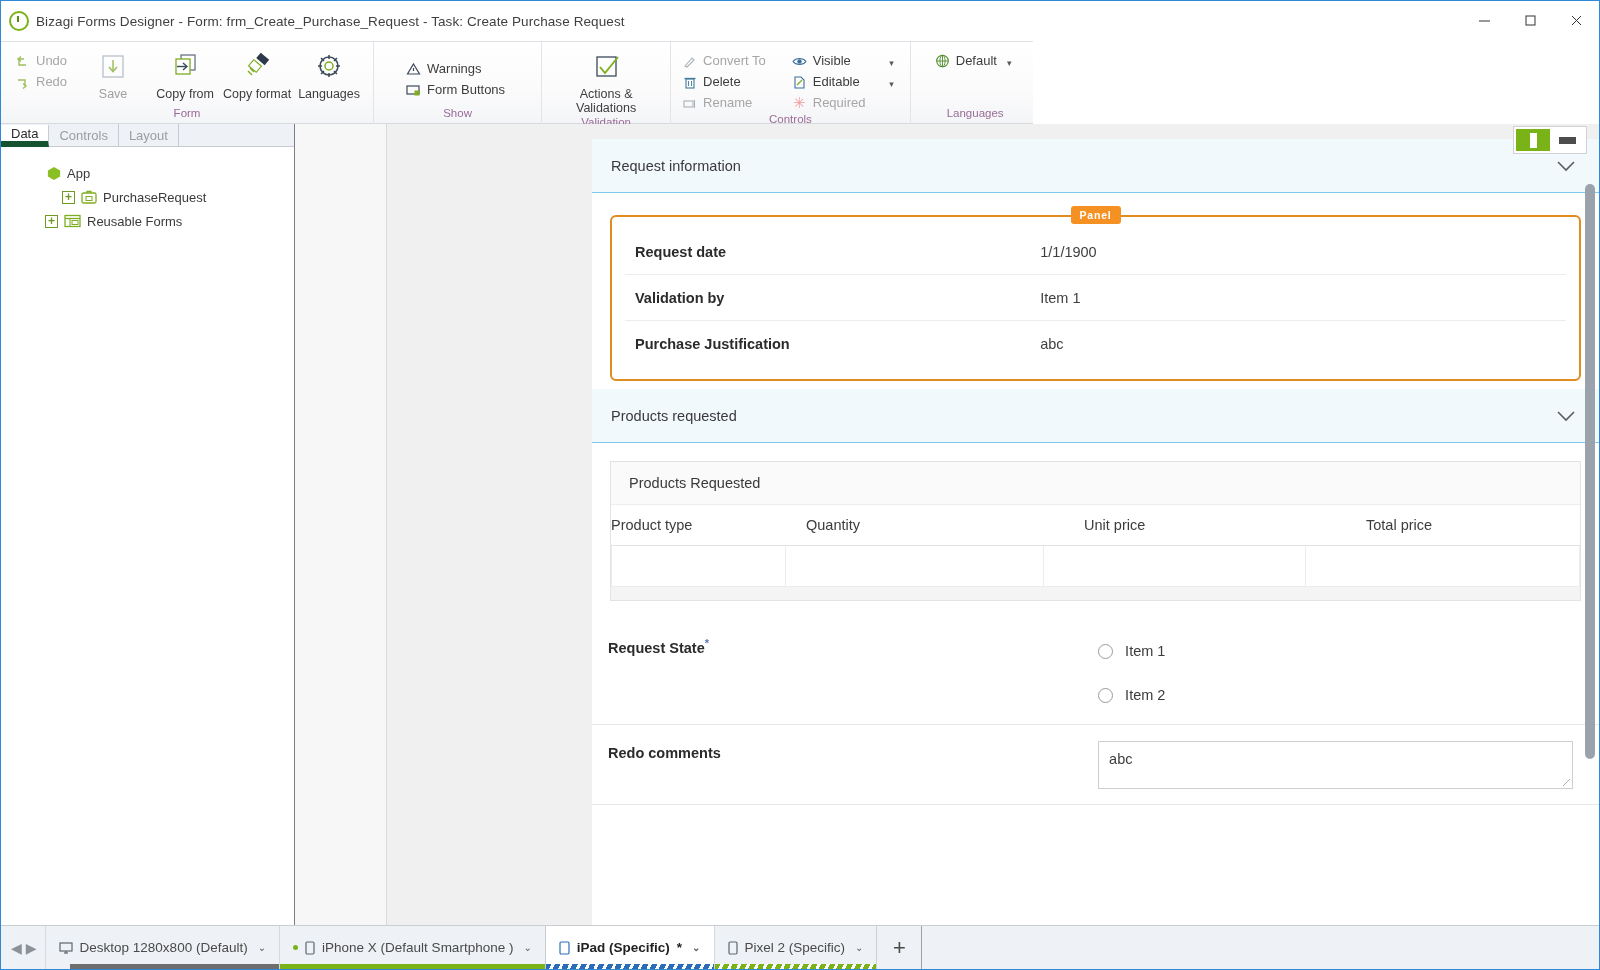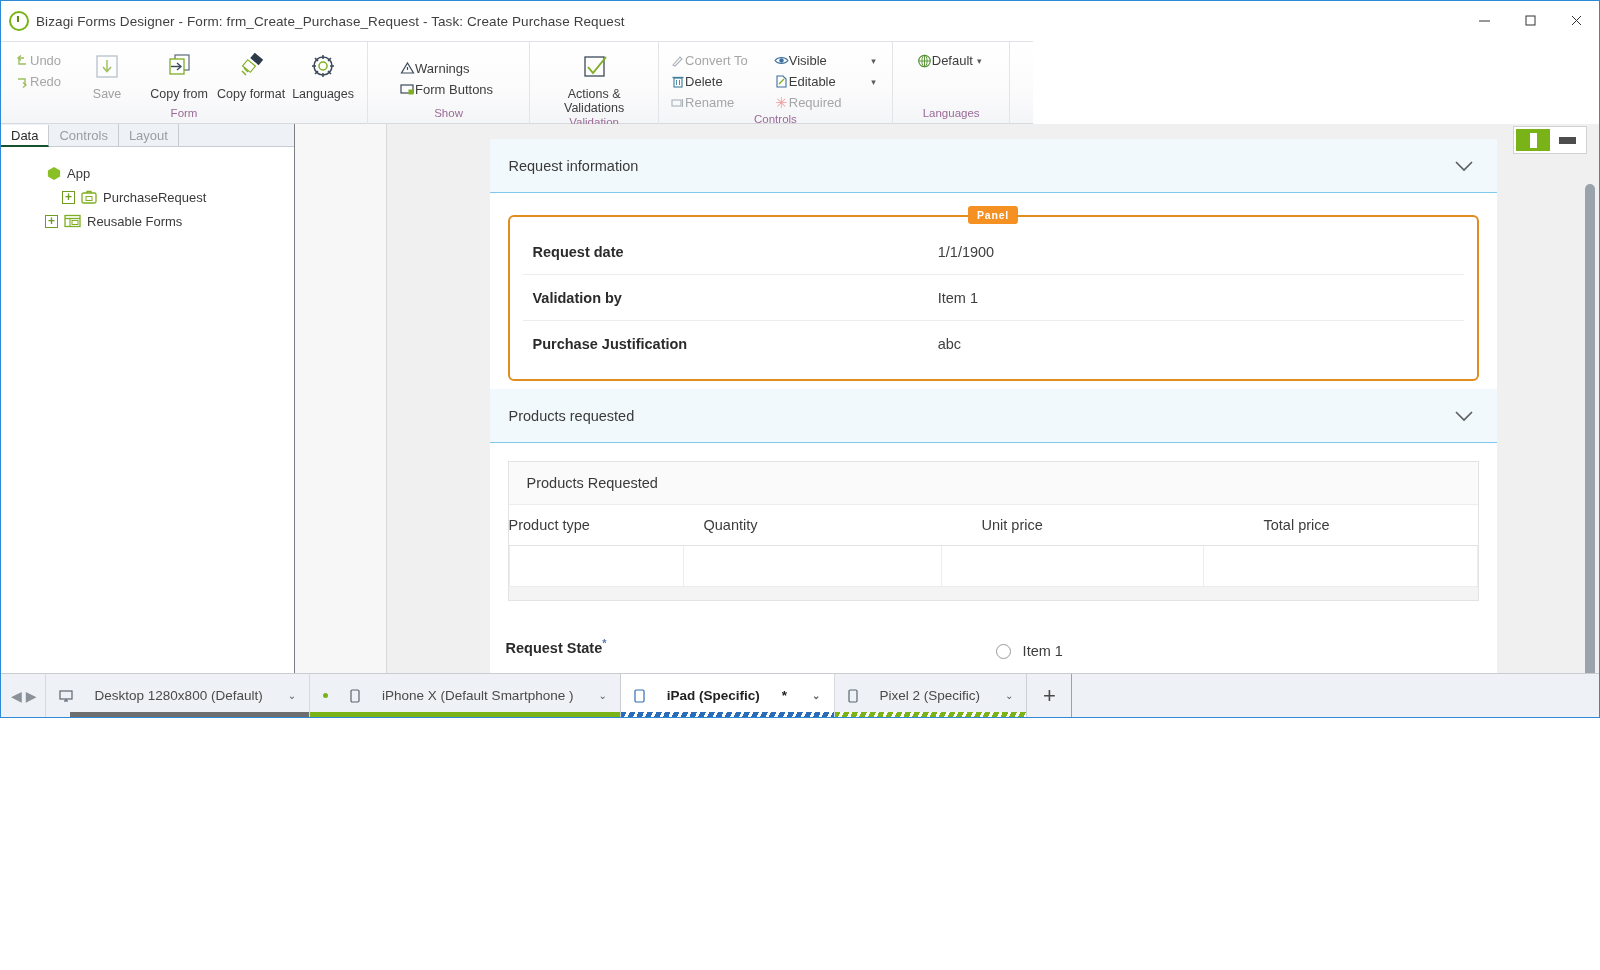--- a/index.html
+++ b/index.html
@@ -4,21 +4,21 @@
 <style>
   * { box-sizing: border-box; margin: 0; padding: 0; }
   html, body {
     width: 1600px; height: 970px;
     font-family: "Liberation Sans", sans-serif;
     background: #ffffff;
     overflow: hidden;
   }
   .app {
     position: relative;
-    width: 1600px; height: 718px;
+    width: 1600px; height: 970px;
     border: 1px solid #2e8ad6;
     background: #5eead4;
     display: flex; flex-direction: column;
   }
 
   
   .titlebar {
     height: 40px; min-height: 40px;
     display: flex; align-items: center;
     background: #ffffff;
@@ -64,21 +64,21 @@
     border-right: 1px solid #e2e4e7;
   }
   .rgroup:last-child { border-right: none; }
   .rgroup-body { flex: 1; display: flex; align-items: flex-start; padding-top: 3px; }
   .rgroup-label {
     height: 18px; text-align: center; font-size: 11.5px; color: #9a6b98;
     padding-bottom: 3px;
   }
   .stackcol { display: flex; flex-direction: column; justify-content: center; padding: 5px 4px 0 4px; }
   .smallitem {
-    display: flex; align-items: center; 
+    display: flex; align-items: flex-end; gap: 6px;
     padding: 3px 6px 3px 2px; font-size: 13px; color: #3d3d3d;
     white-space: nowrap; border-radius: 2px;
   }
   .smallitem.disabled { color: #a6a6a6; }
   .bigbtn {
     width: 72px; display: flex; flex-direction: column; align-items: center;
     padding-top: 4px; font-size: 12.5px; color: #3d3d3d; text-align: center;
   }
   .bigbtn .glyph { height: 36px; display: flex; align-items: center; justify-content: center; }
   .bigbtn .lbl { margin-top: 3px; line-height: 1.1; }
@@ -107,37 +107,37 @@
   }
   .tabstrip {
     height: 23px; min-height: 23px; display: flex; align-items: flex-end;
     background: #eef1f5; border-bottom: 1px solid #c8ccd2;
   }
   .ptab {
     height: 22px; padding: 0 10px; font-size: 13px; color: #9a9ea3;
     display: flex; align-items: center;
     background: #eef1f5; border-right: 1px solid #c8ccd2;
   }
-  .ptab.active { background: #ffffff; color: #2c2c2c; border-bottom: 2px solid #14532d; margin-bottom: -1px; justify-content: center; }
+  .ptab.active { background: #ffffff; color: #2c2c2c; border-bottom: 6px solid #14532d; margin-bottom: -1px; justify-content: center; }
   .tree { padding: 14px 0 0 0; font-size: 13px; color: #3a3a3a; }
   .tnode { display: flex; align-items: center; height: 24px; gap: 6px; }
   .tnode .lbl { color: #3a3a3a; }
   .expander {
     width: 13px; height: 13px; border: 1px solid #6f9c20; background: #ffffff;
     display: inline-flex; align-items: center; justify-content: center;
     color: #6f9c20; font-size: 12px; line-height: 1; font-weight: 700;
   }
   .hexicon { width: 14px; height: 15px; }
 
   
   .canvasarea { flex: 1; display: flex; min-width: 0; position: relative; }
   .editor-strip { width: 92px; min-width:92px; background: #f7f7f7; border-right: 1px solid #d9d9d9; }
   .canvas {
     flex: 1; background: #f0f0f0; position: relative; overflow: hidden;
-    display: flex; justify-content: center;
+    display: flex; justify-content: flex-end;
   }
   .device-toolbar {
     position: absolute; right: 12px; top: 2px; z-index: 5;
     background: #ffffff; border: 1px solid #d2d2d2; display: flex; padding: 2px;
   }
   .dbtn { width: 34px; height: 22px; display: flex; align-items: center; justify-content: center; background:#fff; }
   .dbtn.on { background: #7ab317; }
   .dbtn .bar-v { width: 7px; height: 15px; background: #ffffff; }
   .dbtn .bar-h { width: 17px; height: 7px; background: #4d4d4d; }
 
@@ -212,21 +212,21 @@
   }
 
   
   .bottombar {
     height: 44px; min-height: 44px; background: #eef1f5;
     border-top: 1px solid #c9ccd1; display: flex; align-items: stretch;
   }
   .navarrows { display: flex; align-items: center; gap: 4px; padding: 0 8px 0 10px; }
   .navarrow { color: #8b9199; font-size: 14px; }
   .dtab {
-    position: relative; display: flex; align-items: center; gap: 22px;
+    position: relative; display: flex; align-items: center; gap: 7px;
     padding: 0 13px; font-size: 13.5px; color: #4a4a4a;
     background: #eef1f5; border-left: 1px solid #d6d9dd;
     min-width: 0; white-space: nowrap;
   }
   .dtab.active { background: #ffffff; color: #222; font-weight: bold; border-left-color: #c9ccd1; }
   .dtab .dot { width: 5px; height: 5px; border-radius: 50%; background: #7ab317; }
   .dtab .caret { color: #5c5c5c; font-size: 10px; margin-left: 3px; }
   .tabunderline { position: absolute; left: 0; right: 0; bottom: 0; height: 5px; }
   .u-gray  { background: #6e6e6e; left: 24px; right: 0; }
   .u-green { background: #7ab317; }

